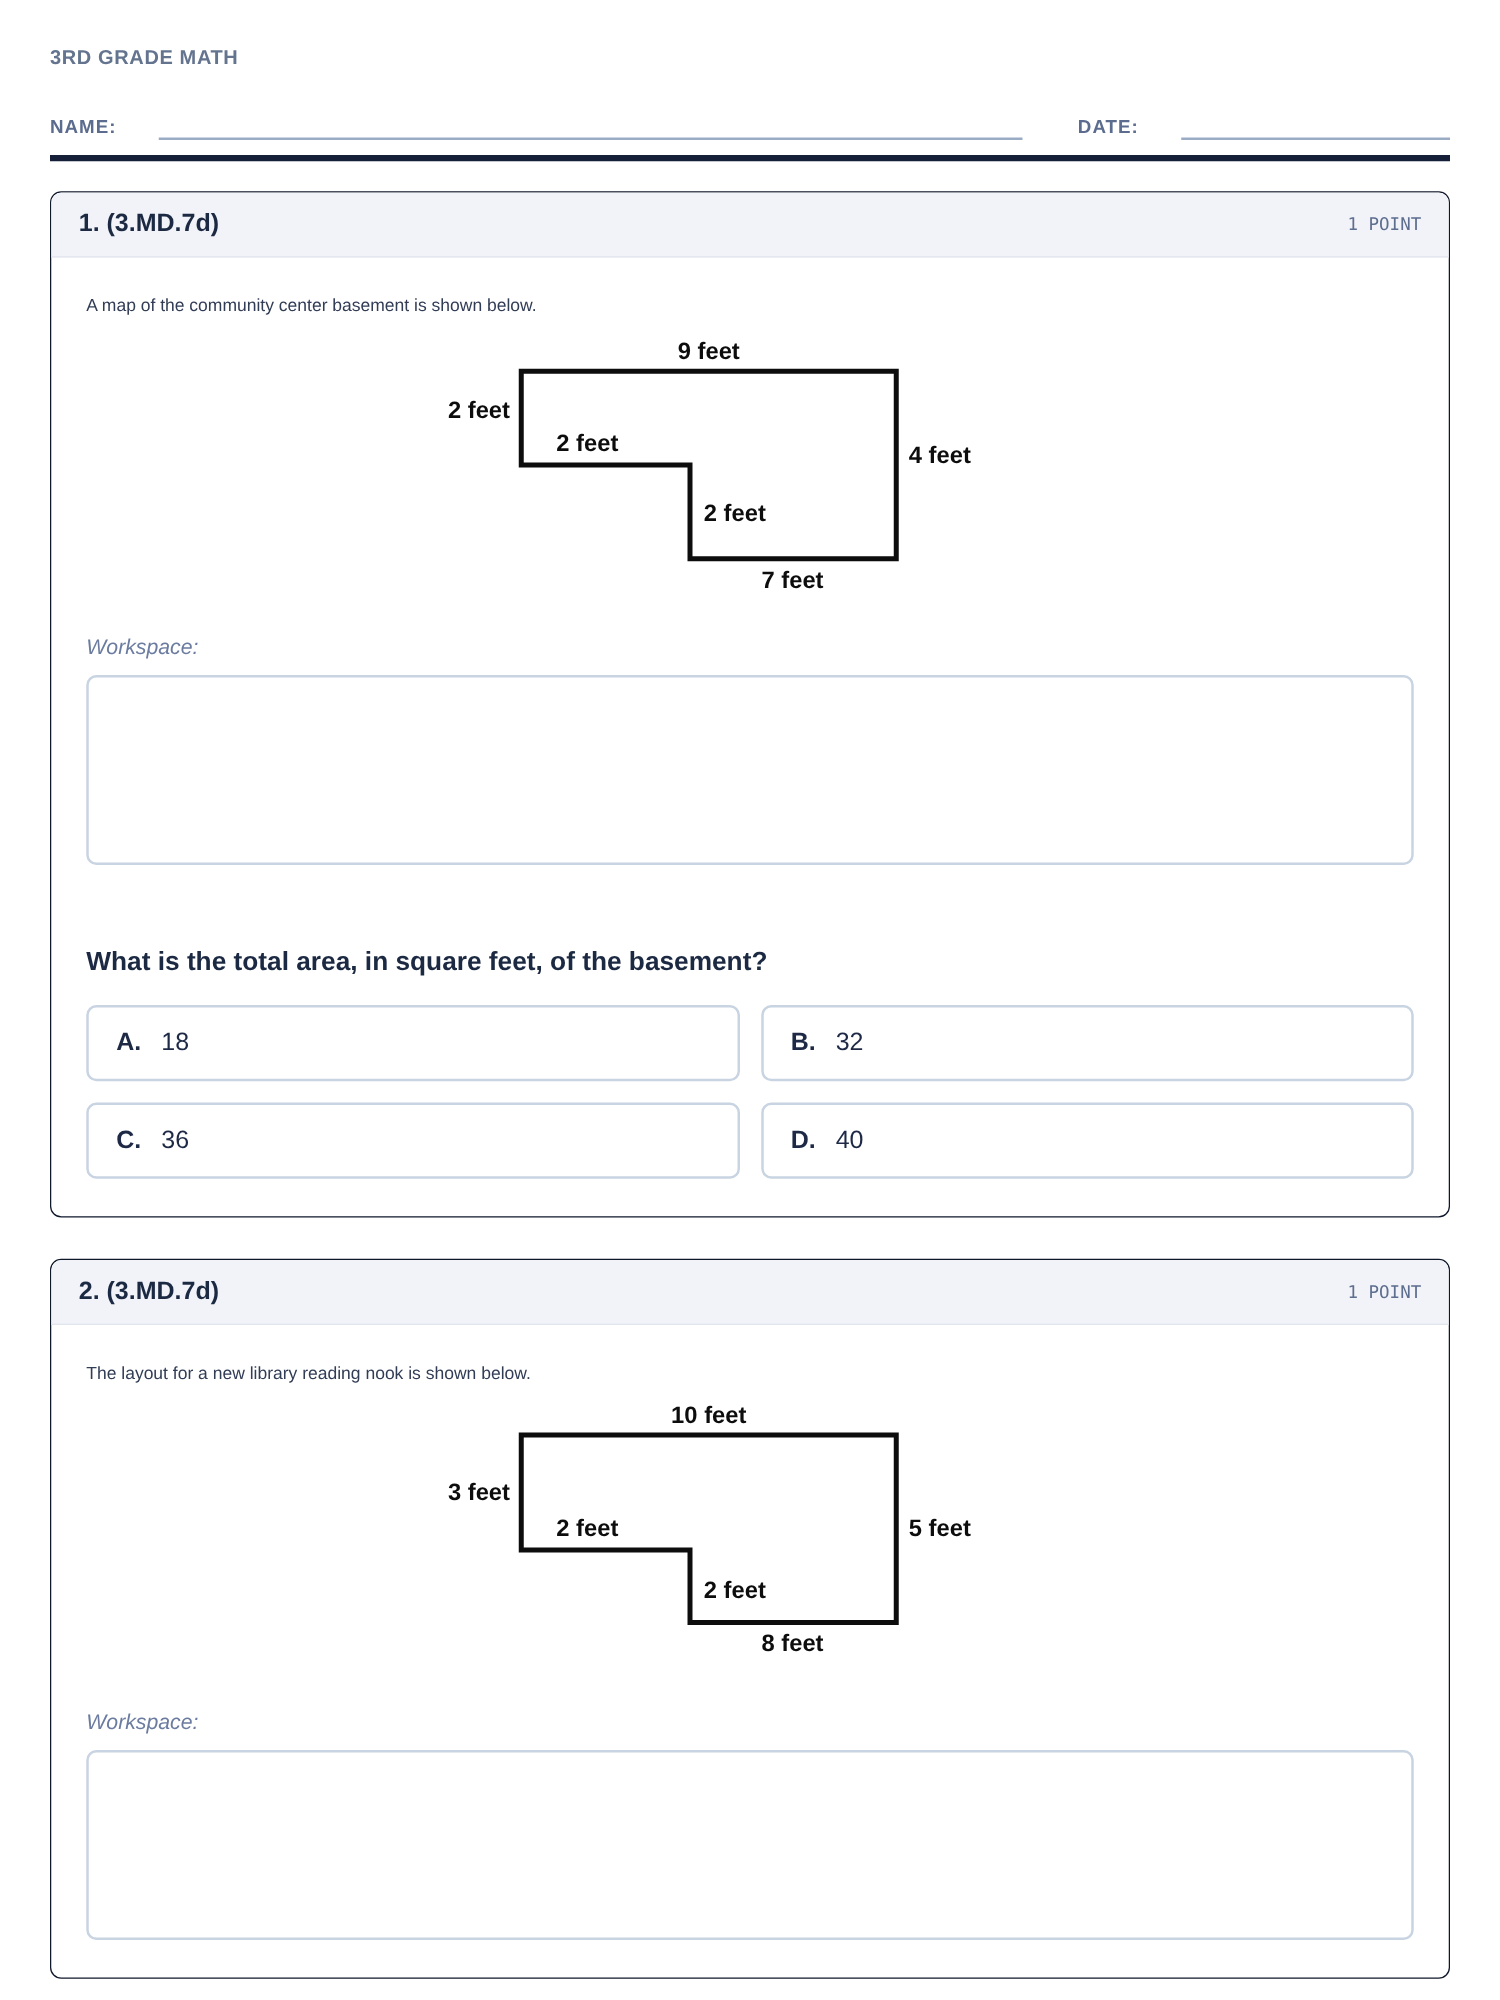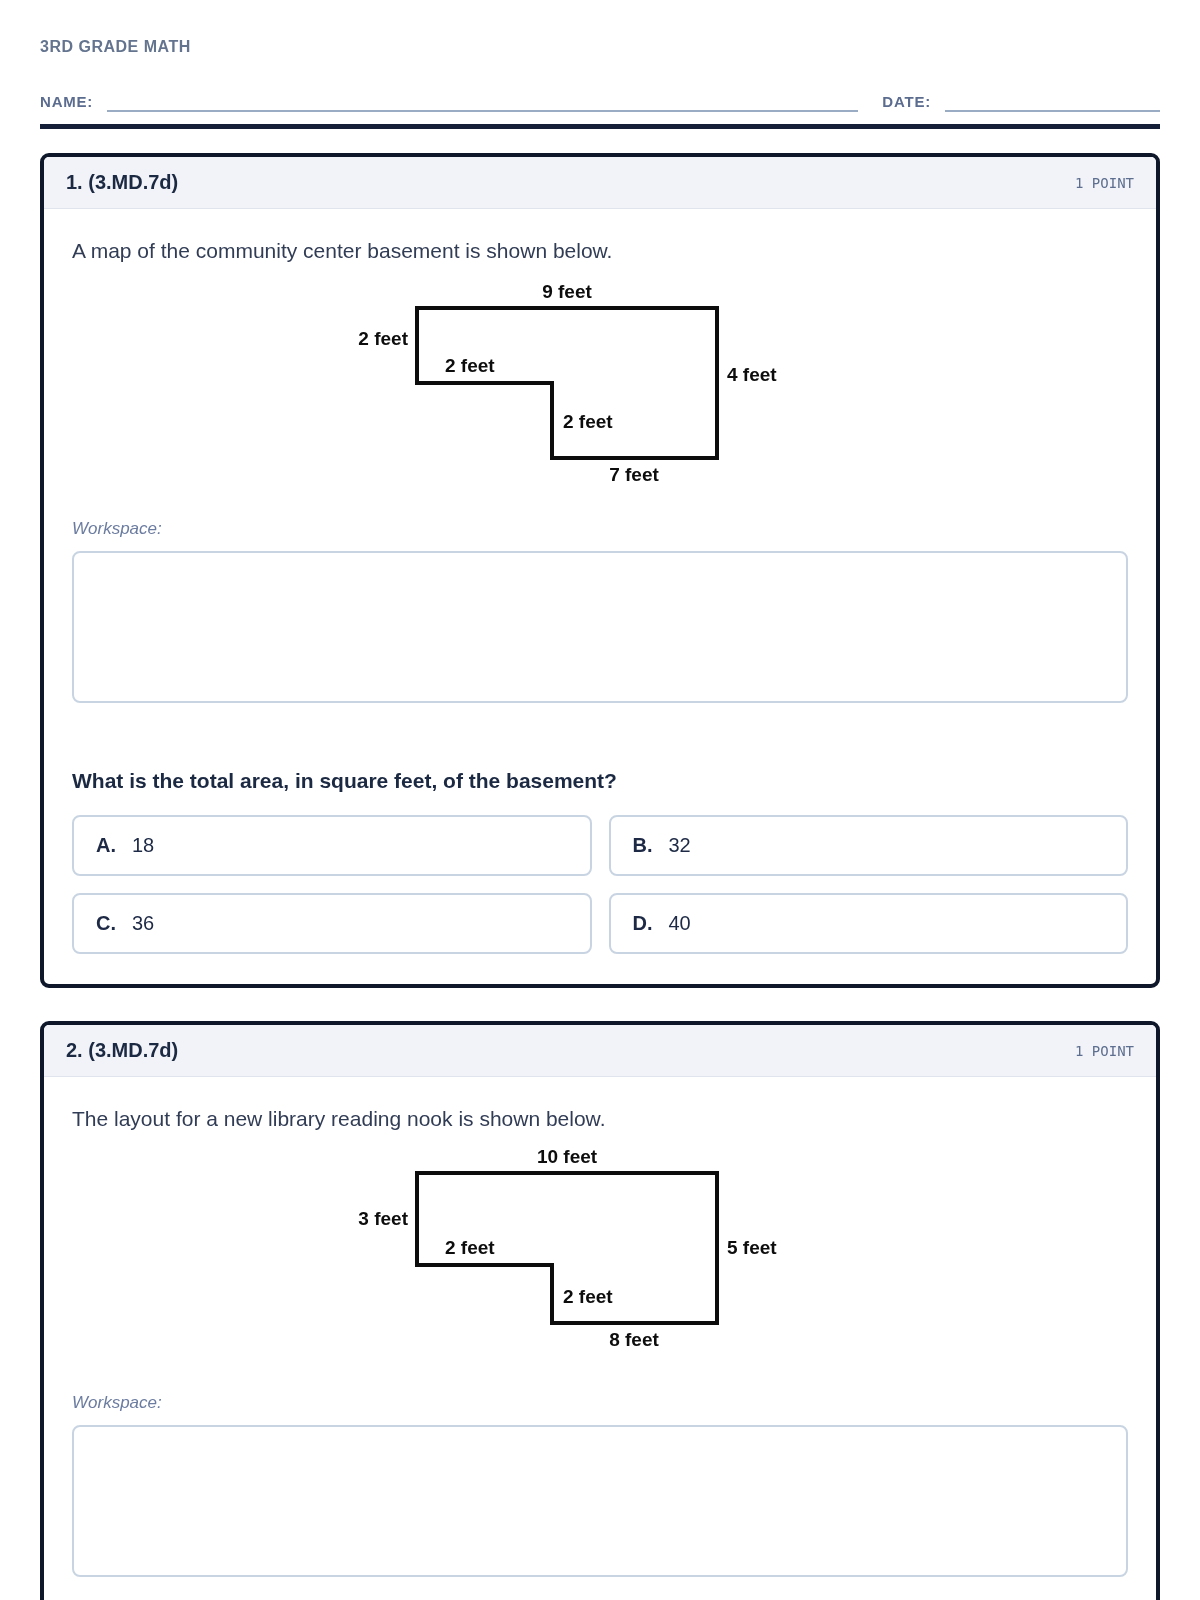--- a/index.html
+++ b/index.html
@@ -15,47 +15,47 @@
   .topbar { display: flex; justify-content: space-between; align-items: flex-end; }
   .doc-title {
     font-family: "DejaVu Serif", "Liberation Serif", serif;
     font-weight: bold; font-size: 37px; letter-spacing: -1px;
     color: #1d2945; line-height: 1.1;
   }
   .doc-subtitle {
     font-size: 16px; font-weight: bold; color: #64748f;
     letter-spacing: 0.5px; padding-bottom: 4px;
   }
-  .name-date-row { display: flex; align-items: flex-end; margin-top: 28px; }
+  .name-date-row { display: flex; align-items: flex-end; margin-top: 28px; gap: 20px; }
   .field-label {
     font-size: 15px; font-weight: bold; color: #5b6c8f;
     letter-spacing: 0.8px; padding-bottom: 2px;
   }
   .write-line { border-bottom: 2px solid #9aabc4; height: 24px; }
   .name-line { flex: 1 1 auto; margin-left: 14px; margin-right: 24px; }
   .date-line { width: 215px; margin-left: 14px; }
   .thick-rule { height: 5px; background: #151f38; margin-top: 12px; }
 
   
   .question-card {
-    border: 4px solid #0f172a; border-radius: 9px;
+    border: 1px solid #0f172a; border-radius: 9px;
     margin-top: 24px; overflow: hidden; background: #ffffff;
   }
   .card-2 { margin-top: 33px; }
   .q-header {
     background: #f1f3f8; border-bottom: 1px solid #e0e4ec;
     padding: 14px 22px; display: flex; justify-content: space-between; align-items: center;
   }
   .q-number { font-size: 20px; font-weight: bold; color: #1c2942; }
   .q-points {
     font-family: "DejaVu Sans Mono", "Liberation Mono", monospace;
     font-size: 14px; color: #5d6e8e;
   }
   .q-body { padding: 30px 28px 30px 28px; }
-  .prompt { font-size: 21px; color: #313c55; margin-bottom: 10px; }
+  .prompt { font-size: 14px; color: #313c55; margin-bottom: 10px; }
 
   
   .figure { display: flex; justify-content: center; }
   .figure svg { display: block; }
   .dim-label {
     font-family: "Liberation Sans", sans-serif;
     font-weight: bold; font-size: 19px; fill: #0d0d0d;
   }
 
   

